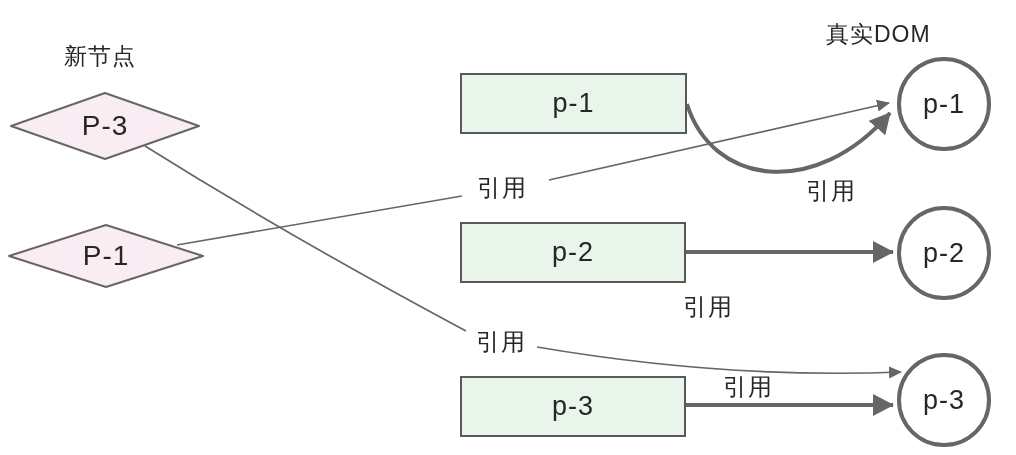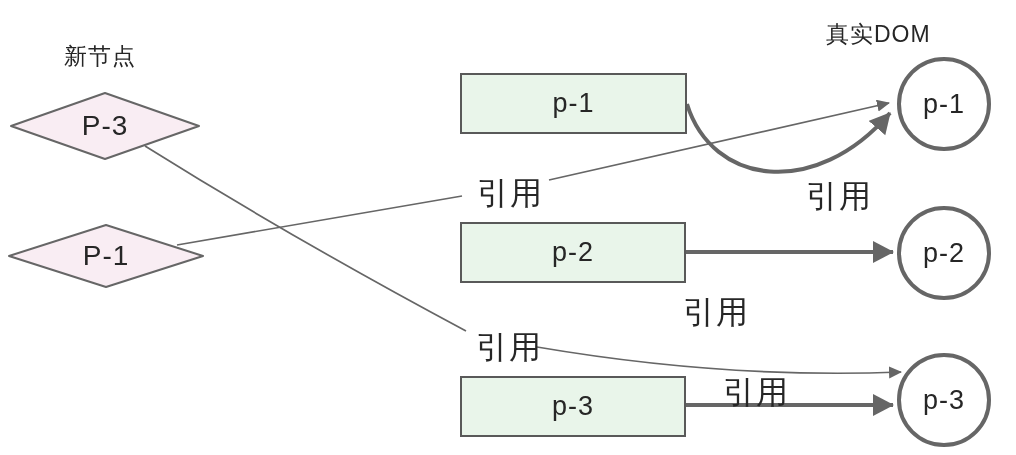--- a/index.html
+++ b/index.html
@@ -65,21 +65,21 @@
     border-radius: 50%;
     display: flex;
     align-items: center;
     justify-content: center;
     font-size: 27px;
     color: #262626;
     z-index: 2;
     letter-spacing: 1px;
   }
   .edge-label {
-    font-size: 32px;
+    font-size: 24px;
     color: #262626;
     white-space: nowrap;
     z-index: 3;
     letter-spacing: 1px;
   }
 </style>
 </head>
 <body>
 
 <div id="canvas">

